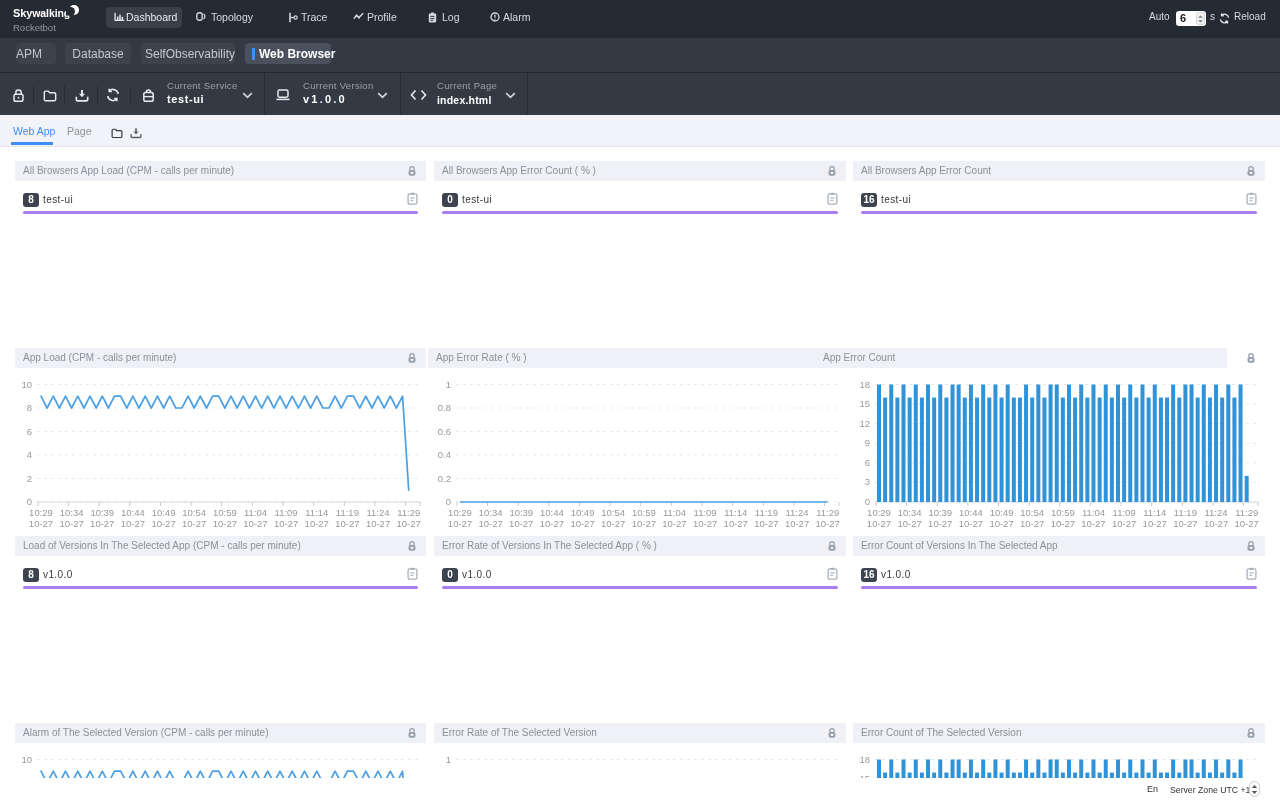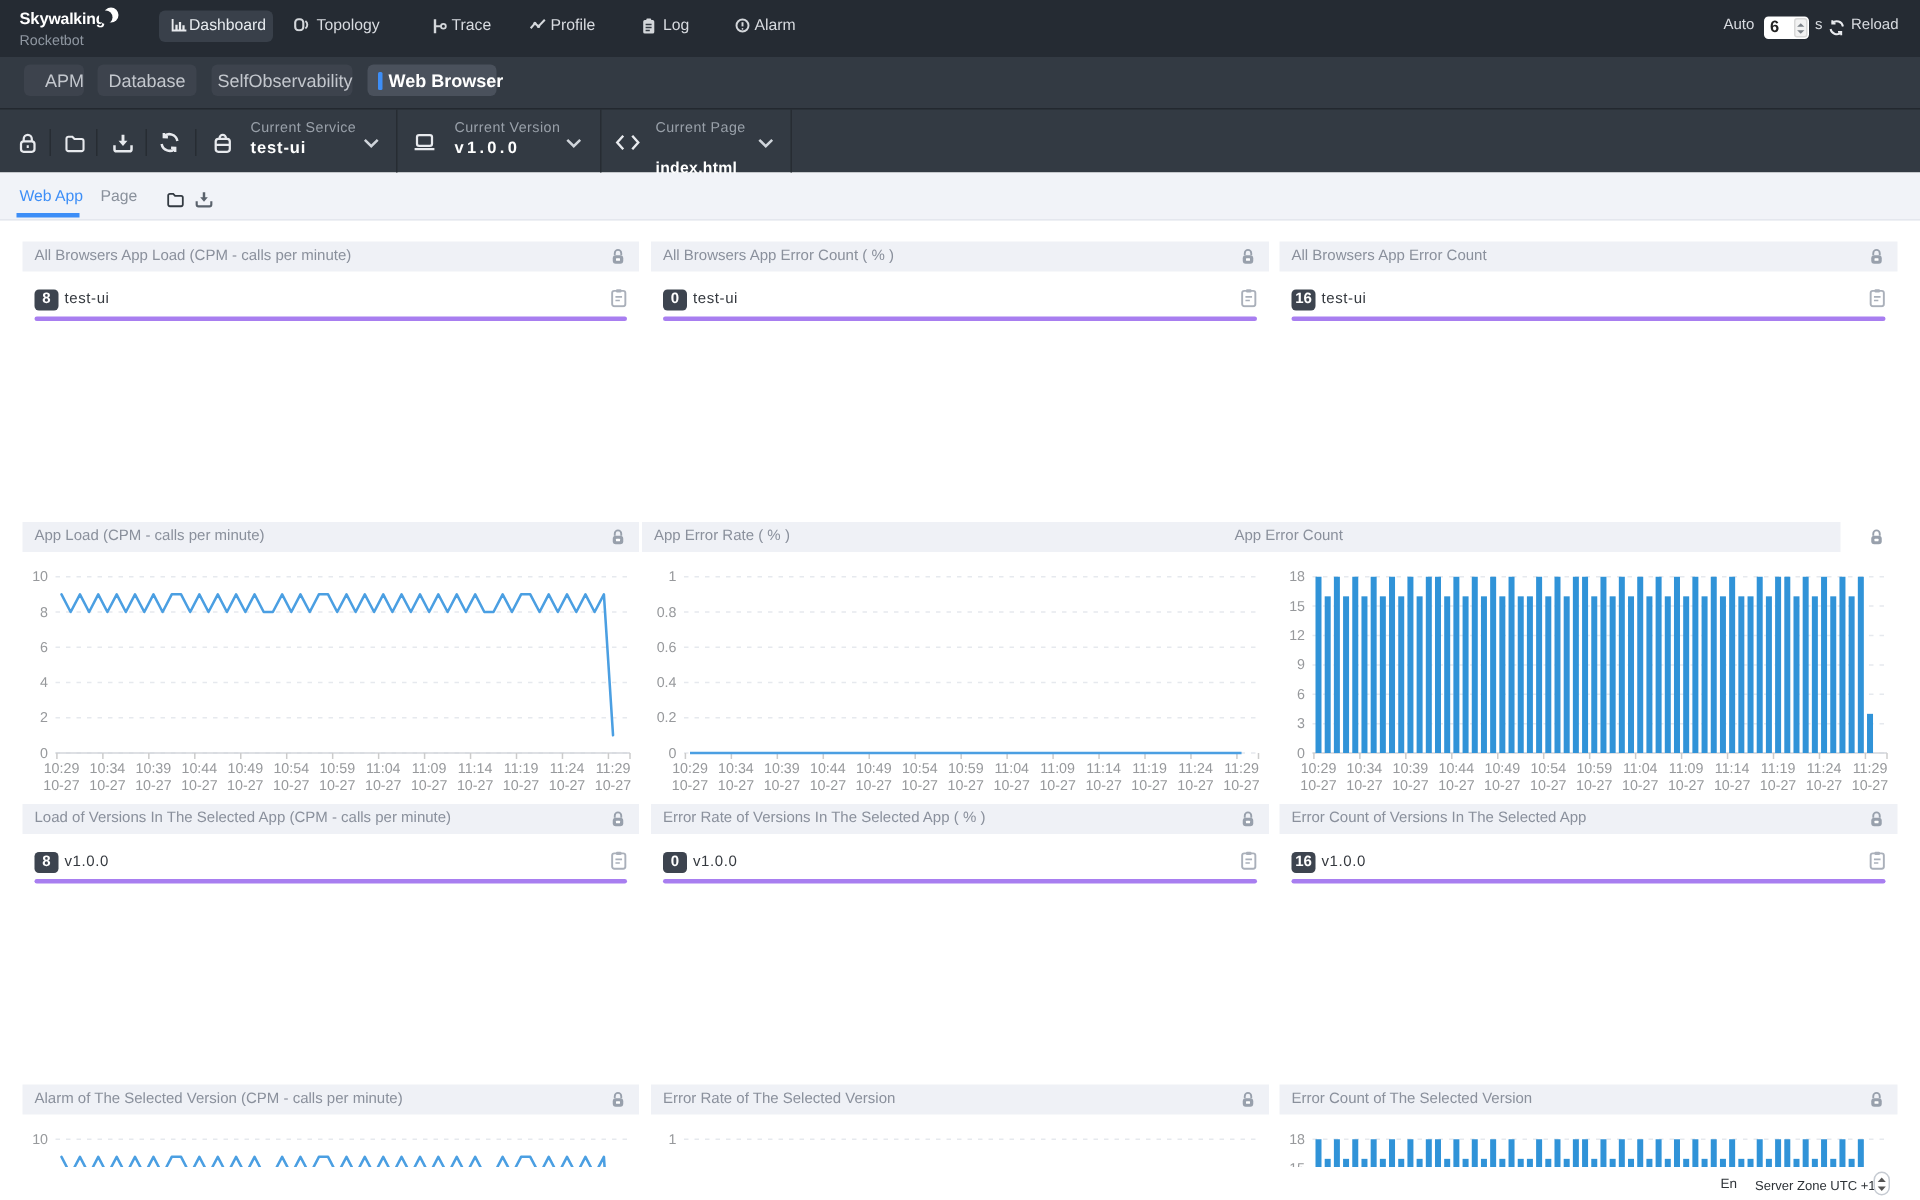--- a/index.html
+++ b/index.html
@@ -98,21 +98,21 @@
 <div class="icon" style="left:1219px;top:13px">
     <svg width="11" height="11" viewBox="0 0 16 16">
       <path d="M14 6.8A6.2 6.2 0 0 0 3.6 3.4" fill="none" stroke="#e8eaee" stroke-width="1.9"></path>
       <path d="M3.7 0.8v3.1l3.1 .1" fill="none" stroke="#e8eaee" stroke-width="1.9"></path>
       <path d="M2 9.2a6.2 6.2 0 0 0 10.4 3.4" fill="none" stroke="#e8eaee" stroke-width="1.9"></path>
       <path d="M12.3 15.2v-3.1l-3.1-.1" fill="none" stroke="#e8eaee" stroke-width="1.9"></path>
     </svg>
   </div>
 <div class="navtxt" style="left:1234px;top:-2px;font-size:10px">Reload</div>
 <div class="pill" style="left:16px;top:43px;width:40px;height:21px;background:#3d434d"></div>
-<div class="abs ptxt" style="left:16px;top:47px;width:40px;text-align:right">APM</div>
+<div class="abs ptxt" style="left:16px;top:47px;width:40px;text-align:left">APM</div>
 <div class="pill" style="left:65px;top:43px;width:66px;height:21px;background:#3d434d"></div>
 <div class="abs ptxt" style="left:65px;top:47px;width:66px;text-align:center">Database</div>
 <div class="pill" style="left:141px;top:43px;width:94px;height:21px;background:#3d434d"></div>
 <div class="abs ptxt" style="left:141px;top:47px;width:94px;text-align:right">SelfObservability</div>
 <div class="pill" style="left:245px;top:43px;width:86px;height:21px;background:#4a515c"></div>
 <div class="abs" style="left:252px;top:48px;width:3px;height:12px;background:#3d8ef7;border-radius:1px"></div>
 <div class="abs ptxt" style="left:259px;top:47px;color:#fff;font-weight:bold">Web Browser</div>
 <div class="icon" style="left:11px;top:87px;width:14px;height:16px">
     <svg width="13" height="15" viewBox="0 0 13 15">
       <path d="M3.8 6.2V4.6a2.7 2.7 0 0 1 5.4 0v1.6" fill="none" stroke="#e8eaee" stroke-width="1.5"></path>
@@ -174,21 +174,21 @@
       <path d="M1.2 1.2 5.5 5.4 9.8 1.2" fill="none" stroke="#cfd4da" stroke-width="1.7"></path>
     </svg>
   </div>
 <div class="icon" style="left:410px;top:89px">
     <svg width="17" height="12" viewBox="0 0 17 12">
       <path d="M5.5 1.5 1.5 6l4 4.5" fill="none" stroke="#e8eaee" stroke-width="1.6"></path>
       <path d="M11.5 1.5 15.5 6l-4 4.5" fill="none" stroke="#e8eaee" stroke-width="1.6"></path>
     </svg>
   </div>
 <div class="lbl" style="left:437px;top:80px">Current Page</div>
-<div class="val" style="left:437px;top:106px;font-size:10.5px;letter-spacing:.2px">index.html</div>
+<div class="val" style="left:437px;top:94px;font-size:10.5px;letter-spacing:.2px">index.html</div>
 <div class="icon" style="left:505px;top:92px">
     <svg width="11" height="7" viewBox="0 0 11 7">
       <path d="M1.2 1.2 5.5 5.4 9.8 1.2" fill="none" stroke="#cfd4da" stroke-width="1.7"></path>
     </svg>
   </div>
 <div class="abs" style="left:13px;top:125px;color:#3d8ef7;font-size:10.5px">Web App</div>
 <div class="abs" style="left:11px;top:142px;width:42px;height:2.5px;background:#3d8ef7"></div>
 <div class="abs" style="left:67px;top:125px;color:#8a919c;font-size:10.5px">Page</div>
 <div class="icon" style="left:111px;top:127px">
     <svg width="12" height="12" viewBox="0 0 16 16">

